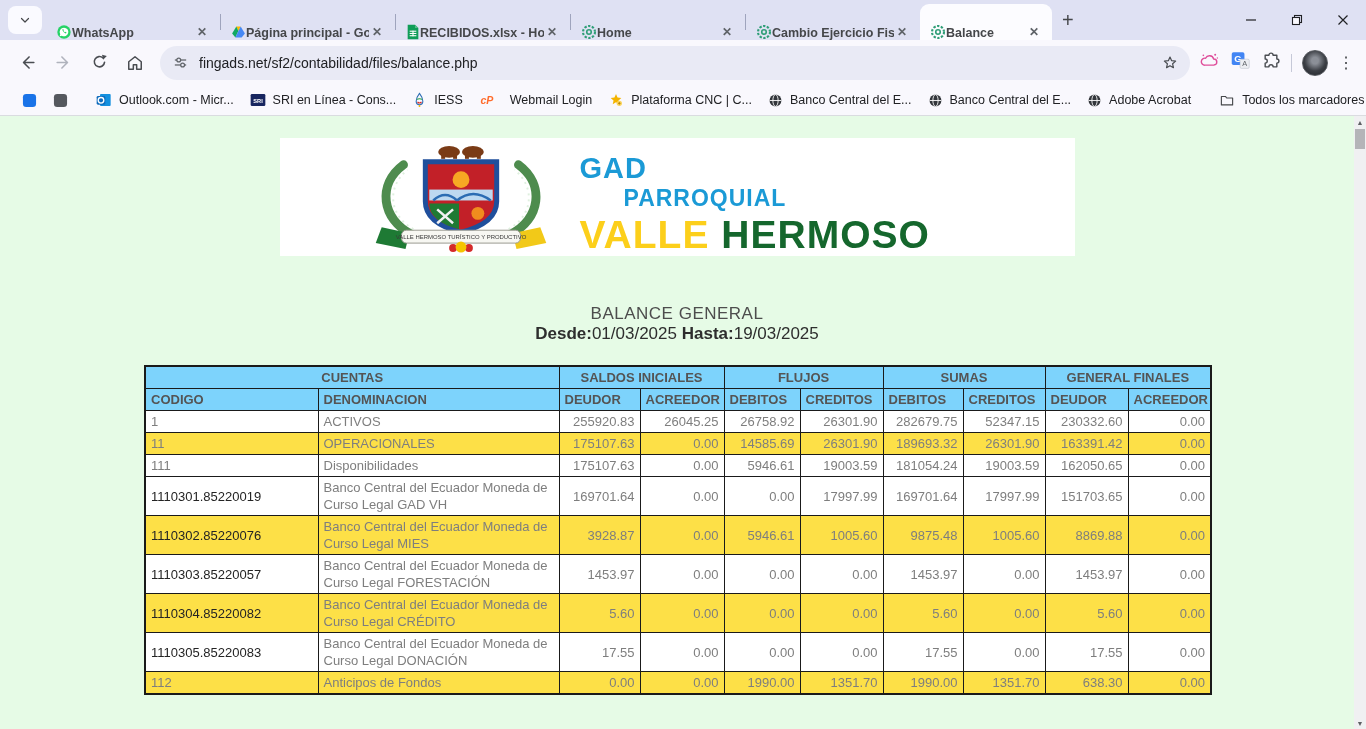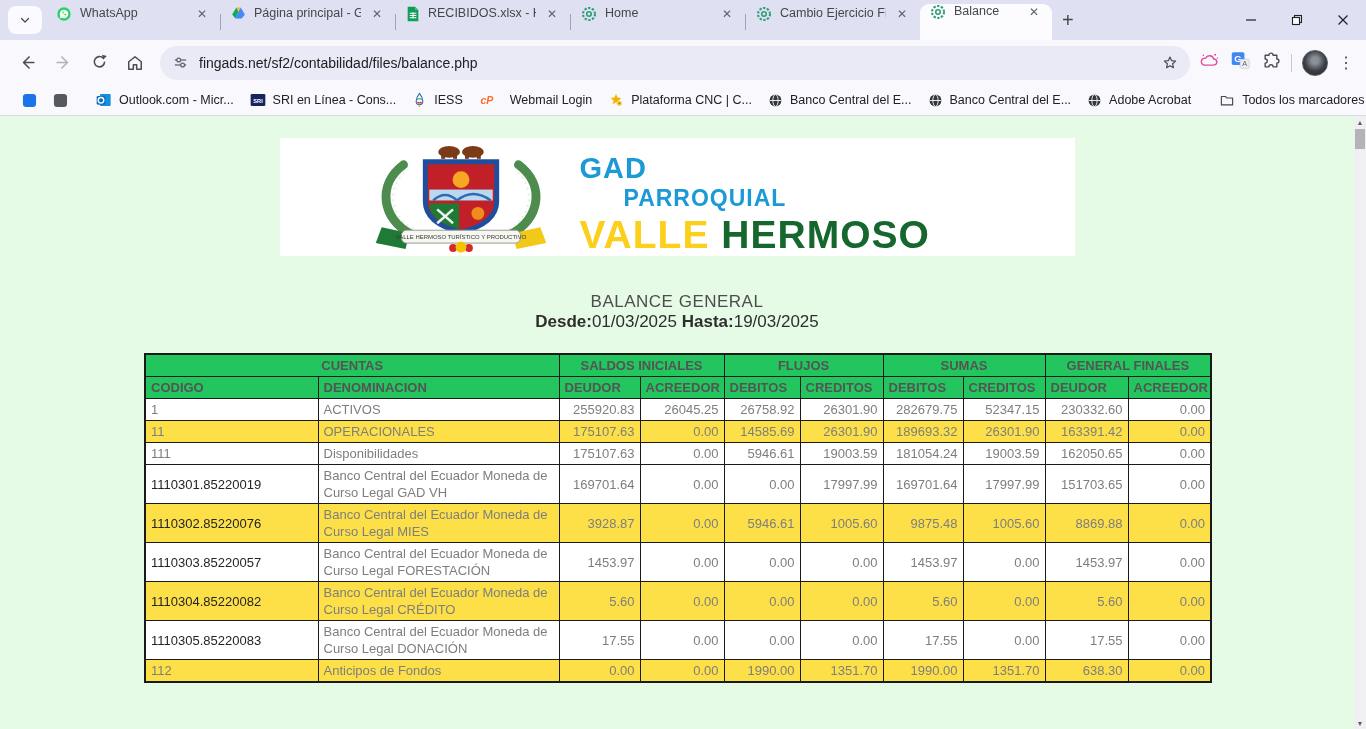--- a/index.html
+++ b/index.html
@@ -1,21 +1,21 @@
 <!DOCTYPE html>
 <html><head>
 <meta charset="utf-8">
 <style>
   * { box-sizing: border-box; margin: 0; padding: 0; }
   html,body { width:1366px; height:729px; overflow:hidden; font-family:"Liberation Sans", sans-serif; background:#dfe1f3; }
 
   
   .tabstrip { height:40px; background:#dfe1f3; display:flex; align-items:flex-end; padding-left:8px; position:relative; }
   .tab-search-btn { width:34px; height:28px; margin:0 4px 6px 0; background:#fafaff; border-radius:8px; display:flex; align-items:center; justify-content:center; }
-  .tab { width:174px; height:34px; display:flex; align-items:flex-start; gap:8px; padding:0 10px; font-size:12.5px; color:#45474a; border-radius:9px 9px 0 0; position:relative; }
+  .tab { width:174px; height:34px; display:flex; align-items:flex-end; padding:0 10px; font-size:12.5px; color:#45474a; border-radius:9px 9px 0 0; position:relative;font-weight:bold; }
   .tab.active { width:132px; background:#fcfcff; height:36px; }
   .tab .t-title { flex:1; white-space:nowrap; overflow:hidden; }
   .tab .t-close { color:#5f6368; font-size:12px; padding:1px 3px; border-radius:50%; }
   .tab-sep { width:1px; height:16px; background:#9fa4bd; margin-bottom:10px; }
   .newtab-btn { font-size:20px; color:#45474a; margin:0 0 8px 10px; }
   .win-controls { position:absolute; right:0; top:0; height:40px; display:flex; align-items:center; }
   .win-btn { width:46px; height:40px; display:flex; align-items:center; justify-content:center; color:#202124; }
 
   
   .toolbar { height:45px; background:#f9f8fd; display:flex; align-items:center; padding:0 10px; gap:2px; }
@@ -37,29 +37,29 @@
   .content { height:613px; background:#e6fbe6; position:relative; overflow:hidden; }
   .page-area { position:absolute; left:0; top:0; width:1354px; height:613px; overflow:hidden; }
   .logo-box { width:795px; height:118px; background:#ffffff; margin:22px auto 0; position:relative; }
   .crest { position:absolute; left:62px; top:2px; }
   .logo-text { position:absolute; left:300px; top:16px; line-height:1; }
   .lt-gad { font-size:29px; font-weight:bold; color:#1b9ad6; letter-spacing:1px; }
   .lt-parr { font-size:23px; font-weight:bold; color:#1b9ad6; letter-spacing:1px; margin-top:4px;margin-left:44px; }
   .lt-vh { font-size:39px; font-weight:bold; margin-top:5px; letter-spacing:1px; white-space:nowrap; }
   .lt-valle { color:#fccf1b; }
   .lt-hermoso { color:#15672d; }
-  .page-title { text-align:center; margin-top:36px; font-size:17px; color:#4d4d4d; letter-spacing:0.5px; }
+  .page-title { text-align:center; margin-top:48px; font-size:17px; color:#4d4d4d; letter-spacing:0.5px; }
   .dates { text-align:center; font-size:17px; color:#2e2e2e; }
   .dates b { font-weight:bold; }
 
   
   .table-wrap { margin:21px auto 0; width:1066px; }
   table { border-collapse:collapse; table-layout:fixed; width:1066px; background:#fff; border:2px solid #1a1a1a; }
   th, td { border:1px solid #1a1a1a; padding:2px 5px; font-size:13px; line-height:17px; overflow:hidden; }
-  th { background:#22c55e; color:#545454; font-weight:bold; text-align:left; }
+  th { background:#7dd3fc; color:#545454; font-weight:bold; text-align:left; }
   th.group { text-align:center; }
   td { color:#7e7e7e; }
   td.num { text-align:right; }
   tr.alt td { background:#fde047; }
   td.codedark { color:#242424; }
 
   
   .vscroll { position:absolute; right:0; top:0; width:12px; height:613px; background:#f0f0f2; }
   .vs-arrow { position:absolute; left:0; width:12px; height:12px; display:flex; align-items:center; justify-content:center; font-size:7px; color:#5e6064; }
   .vs-thumb { position:absolute; left:1px; top:13px; width:10px; height:20px; background:#b4b4b8; }

